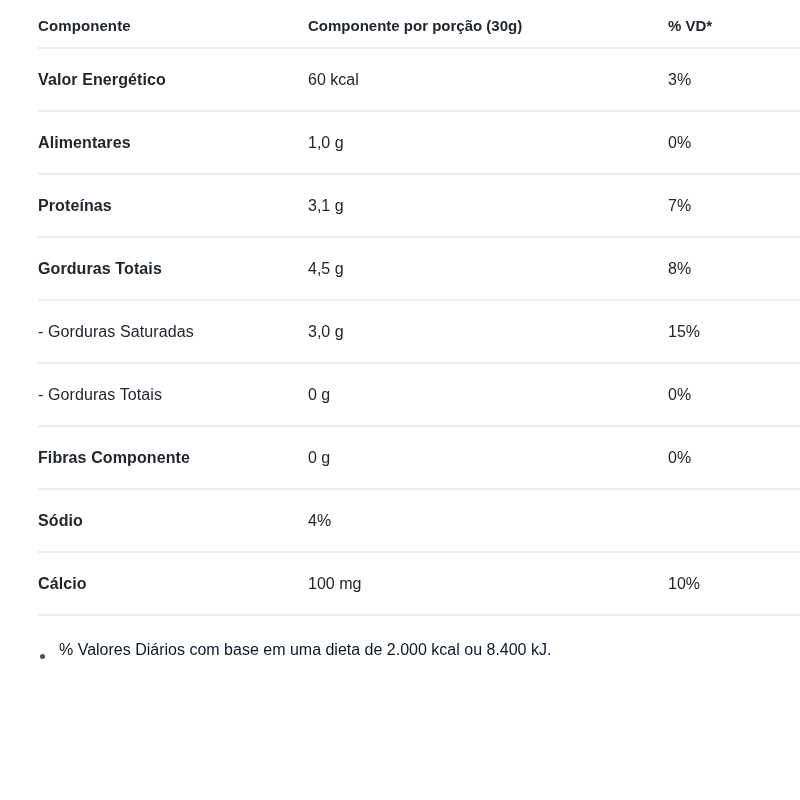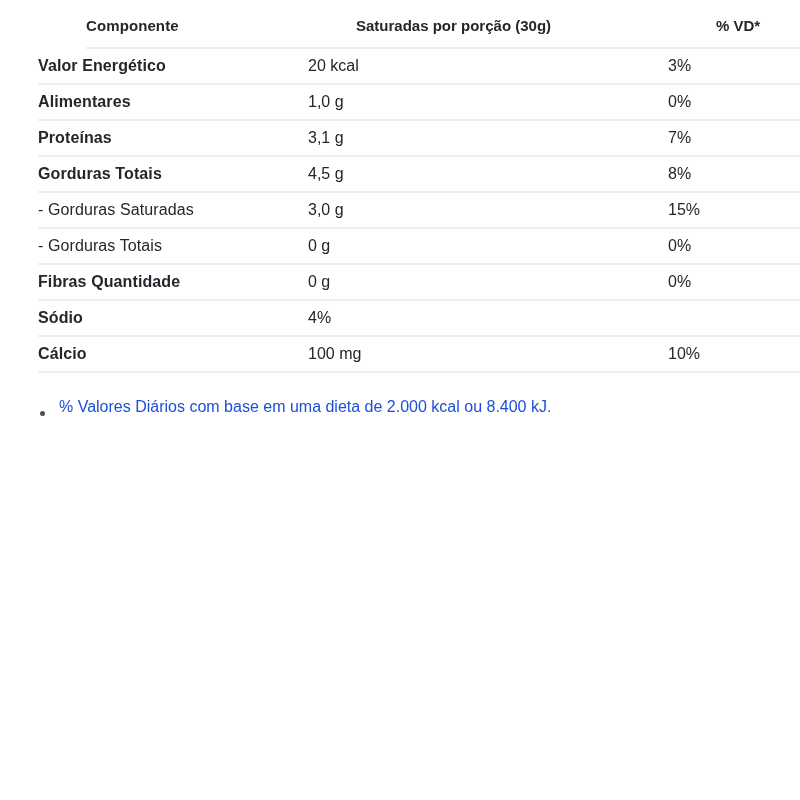--- a/index.html
+++ b/index.html
@@ -12,26 +12,25 @@
     overflow: hidden;
   }
   .nutrition-table {
     margin-left: 38px;
     width: 762px;
     padding-top: 4px;
   }
   .t-row {
     display: flex;
     align-items: center;
-    height: 36px;
+    height: 63px;
     border-bottom: 2px solid #eeeeee;
   }
   .t-row.header-row {
     height: 45px;
-    margin-left: 48px;
   }
   .cell-label {
     width: 270px;
     flex: 0 0 270px;
     font-size: 16px;
     font-weight: 700;
     letter-spacing: 0.1px;
   }
   .header-row .cell-label,
   .header-row .cell-amount,
@@ -51,45 +50,45 @@
     font-weight: 400;
   }
   .t-row.sub .cell-label {
     font-weight: 400;
   }
   .footnote {
     margin: 25px 0 8px 40px;
     display: flex;
     align-items: flex-end;
     font-size: 16px;
-    color: #1d4ed8;
+    color: #0f172a;
   }
   .bullet {
     width: 5px;
     height: 5px;
     border-radius: 50%;
     background: #4a5056;
     margin-right: 14px;
     flex: 0 0 auto;
   }
 </style>
 </head>
 <body>
 
 <div class="nutrition-table">
 
   <div class="t-row header-row">
     <span class="cell-label">Componente</span>
-    <span class="cell-amount">Saturadas por porção (30g)</span>
+    <span class="cell-amount">Componente por porção (30g)</span>
     <span class="cell-dv">% VD*</span>
   </div>
 
   <div class="t-row">
     <span class="cell-label">Valor Energético</span>
-    <span class="cell-amount">20 kcal</span>
+    <span class="cell-amount">60 kcal</span>
     <span class="cell-dv">3%</span>
   </div>
 
   <div class="t-row">
     <span class="cell-label">Alimentares</span>
     <span class="cell-amount">1,0 g</span>
     <span class="cell-dv">0%</span>
   </div>
 
   <div class="t-row">
@@ -110,21 +109,21 @@
     <span class="cell-dv">15%</span>
   </div>
 
   <div class="t-row sub">
     <span class="cell-label">- Gorduras Totais</span>
     <span class="cell-amount">0 g</span>
     <span class="cell-dv">0%</span>
   </div>
 
   <div class="t-row">
-    <span class="cell-label">Fibras Quantidade</span>
+    <span class="cell-label">Fibras Componente</span>
     <span class="cell-amount">0 g</span>
     <span class="cell-dv">0%</span>
   </div>
 
   <div class="t-row">
     <span class="cell-label">Sódio</span>
     <span class="cell-dv">4%</span>
   </div>
 
   <div class="t-row">

